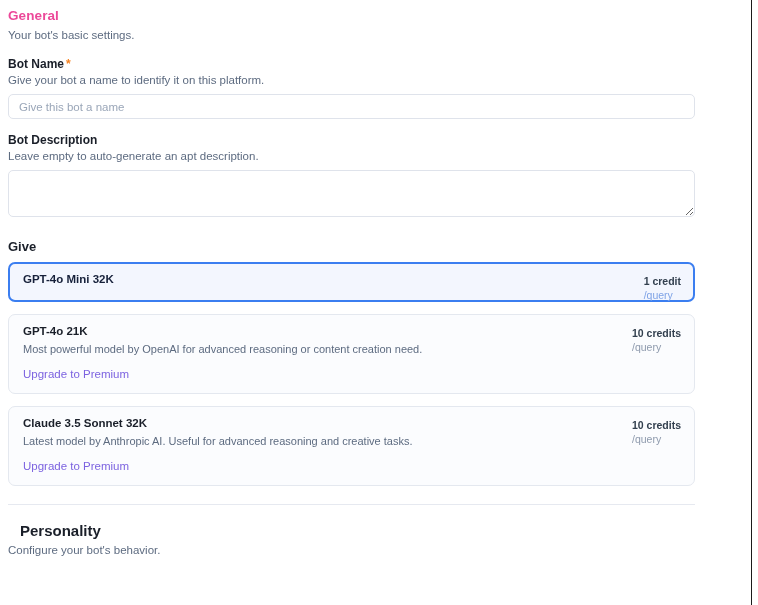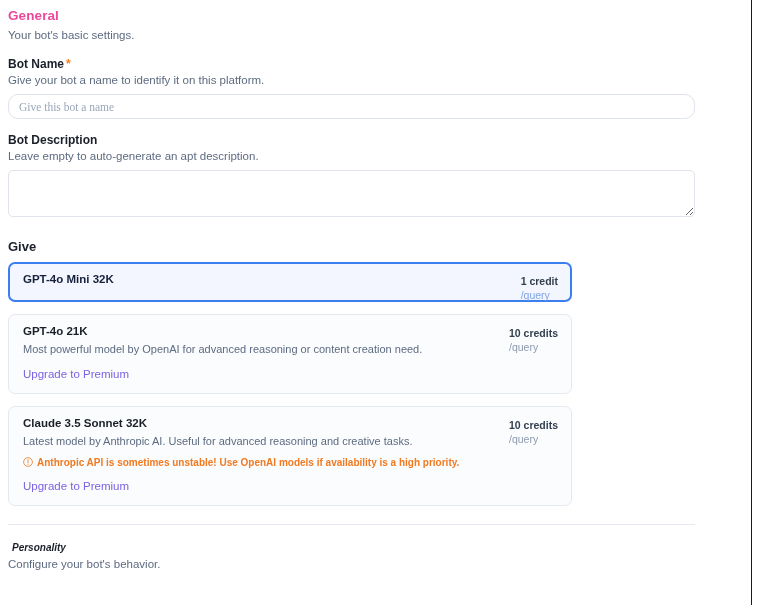--- a/index.html
+++ b/index.html
@@ -69,24 +69,24 @@
     color: #5d6b80;
     margin: 0 0 8px 0;
   }
 
   .text-input {
     display: block;
     width: 687px;
     height: 25px;
     box-sizing: border-box;
     border: 1px solid #dfe3eb;
-    border-radius: 10px;
+    border-radius: 5px;
     background: #ffffff;
     padding: 0 10px;
-    font-family: Liberation Serif, serif;
+    font-family: Liberation Sans, sans-serif;
     font-size: 11.5px;
     color: #1f2733;
     outline: none;
   }
   .text-input::placeholder { color: #9aa6b8; }
 
   .textarea-input {
     display: block;
     width: 687px;
     height: 47px;
@@ -106,21 +106,21 @@
   .model-heading {
     font-size: 13px;
     font-weight: bold;
     color: #1a1f29;
     margin: 22px 0 8px 0;
   }
 
   
   .model-card {
     position: relative;
-    width: 564px;
+    width: 687px;
     box-sizing: border-box;
     border: 1px solid #e4e8ef;
     border-radius: 7px;
     background: #fbfcfe;
     padding: 10px 12px 11px 14px;
     margin-bottom: 12px;
   }
   .model-card.selected {
     border: 2px solid #3b7ef0;
     background: #f3f6fe;
@@ -189,25 +189,24 @@
   }
 
   
   .divider {
     width: 687px;
     height: 1px;
     background: #e6e9f0;
     margin: 18px 0 0 0;
   }
   .personality-title {
-    font-size: 10px;
-    font-weight: bold;
-    color: #1a1f29;
-    margin: 17px 0 5px 4px;
-    font-style: italic;
+    font-size: 15px;
+    font-weight: bold;
+    color: #1a1f29;
+    margin: 17px 0 5px 12px;
   }
   .personality-sub {
     font-size: 11.5px;
     color: #5d6b80;
     margin: 0;
   }
 </style>
 </head>
 <body>
 
@@ -257,28 +256,20 @@
         <a class="upgrade-link">Upgrade to Premium</a>
       </div>
 
       <div class="model-card">
         <div class="model-name">Claude 3.5 Sonnet 32K</div>
         <div class="model-desc">Latest model by Anthropic AI. Useful for advanced reasoning and creative tasks.</div>
         <div class="credit-block">
           <div class="credit-amount">10 credits</div>
           <div class="credit-unit">/query</div>
         </div>
-        <div class="warning-row">
-          <svg class="warning-icon" viewBox="0 0 16 16">
-            <circle cx="8" cy="8" r="7" fill="none" stroke="#f07a21" stroke-width="1.3"></circle>
-            <line x1="8" y1="4.2" x2="8" y2="9" stroke="#f07a21" stroke-width="1.3" stroke-linecap="round"></line>
-            <circle cx="8" cy="11.4" r="0.85" fill="#f07a21"></circle>
-          </svg>
-          <span class="warning-text">Anthropic API is sometimes unstable! Use OpenAI models if availability is a high priority.</span>
-        </div>
         <a class="upgrade-link">Upgrade to Premium</a>
       </div>
 
     </div>
 
     <div class="divider"></div>
     <div>
       <div class="personality-title">Personality</div>
       <div class="personality-sub">Configure your bot's behavior.</div>
     </div>

